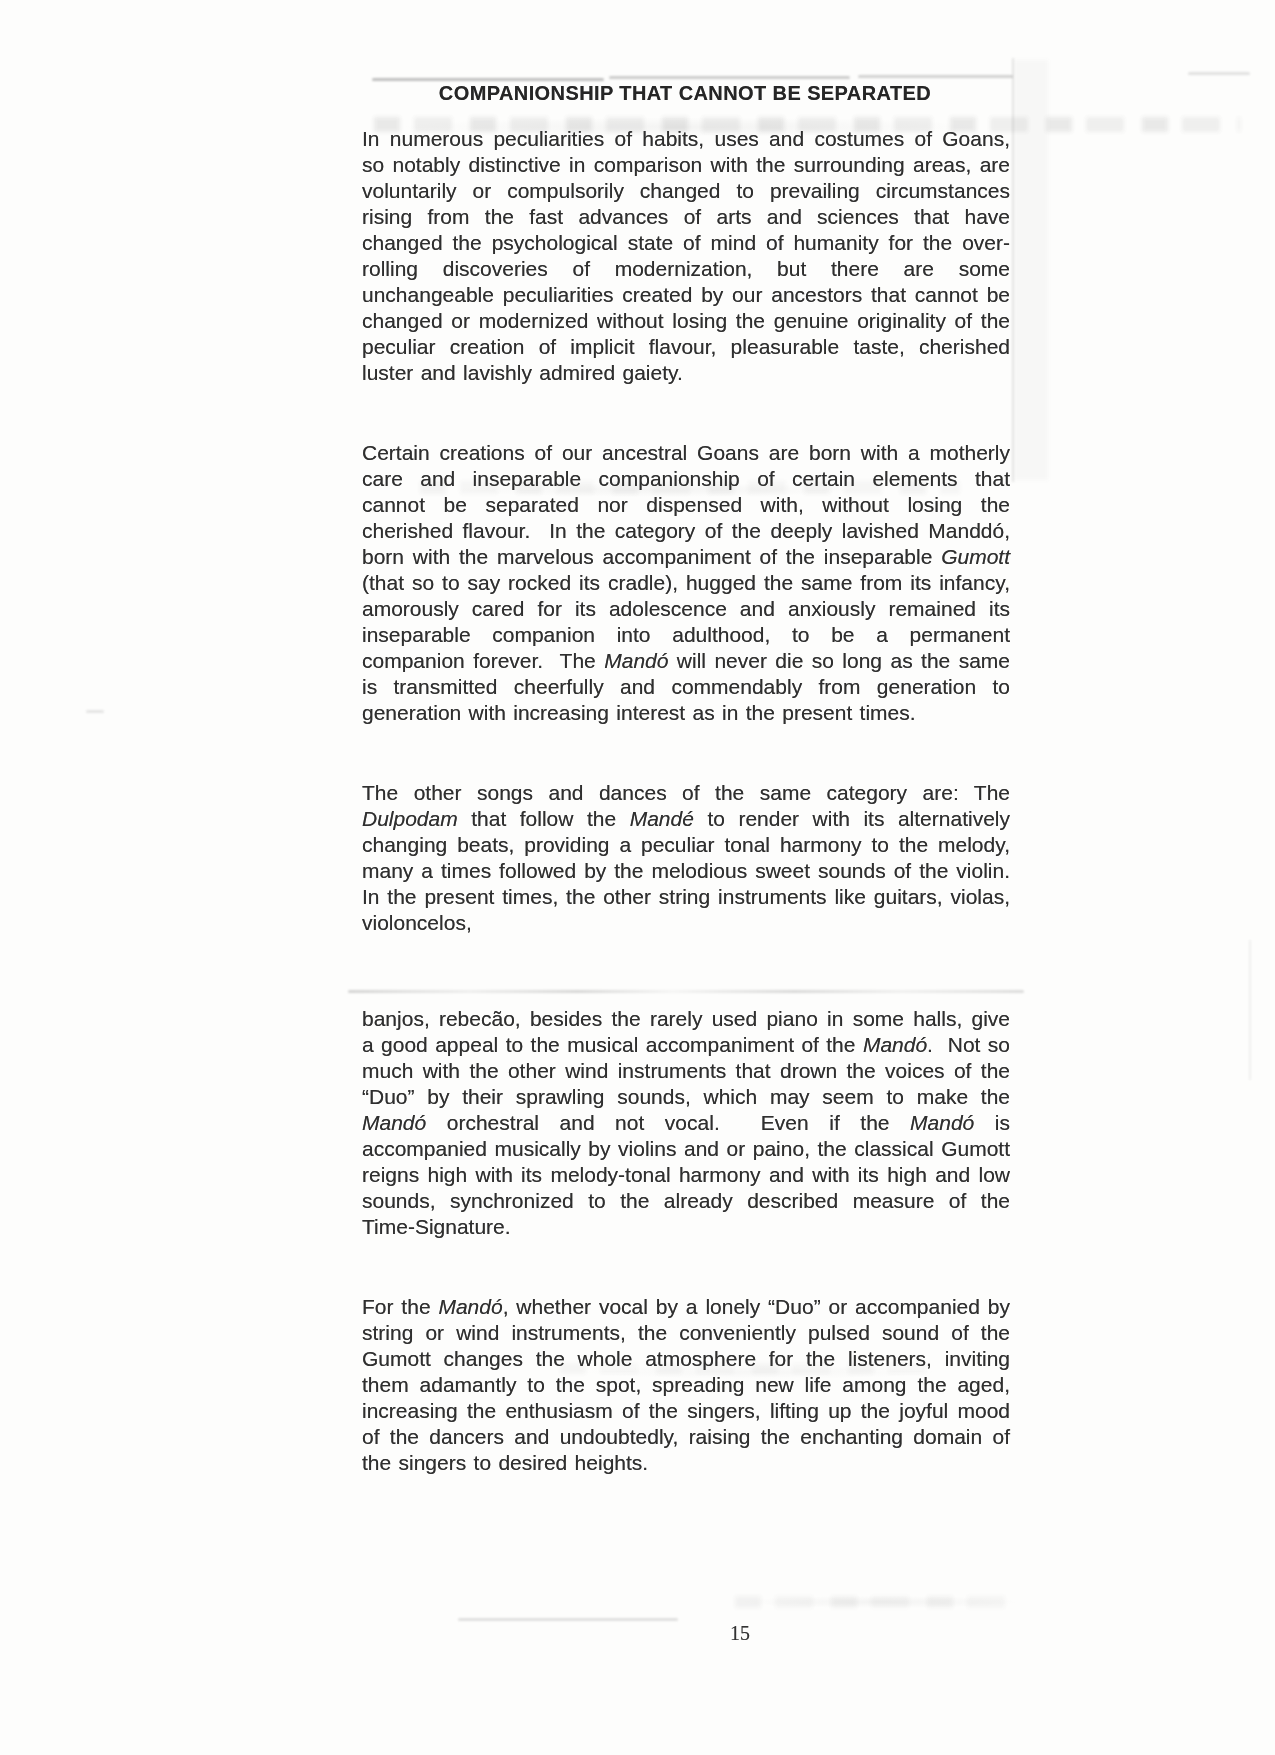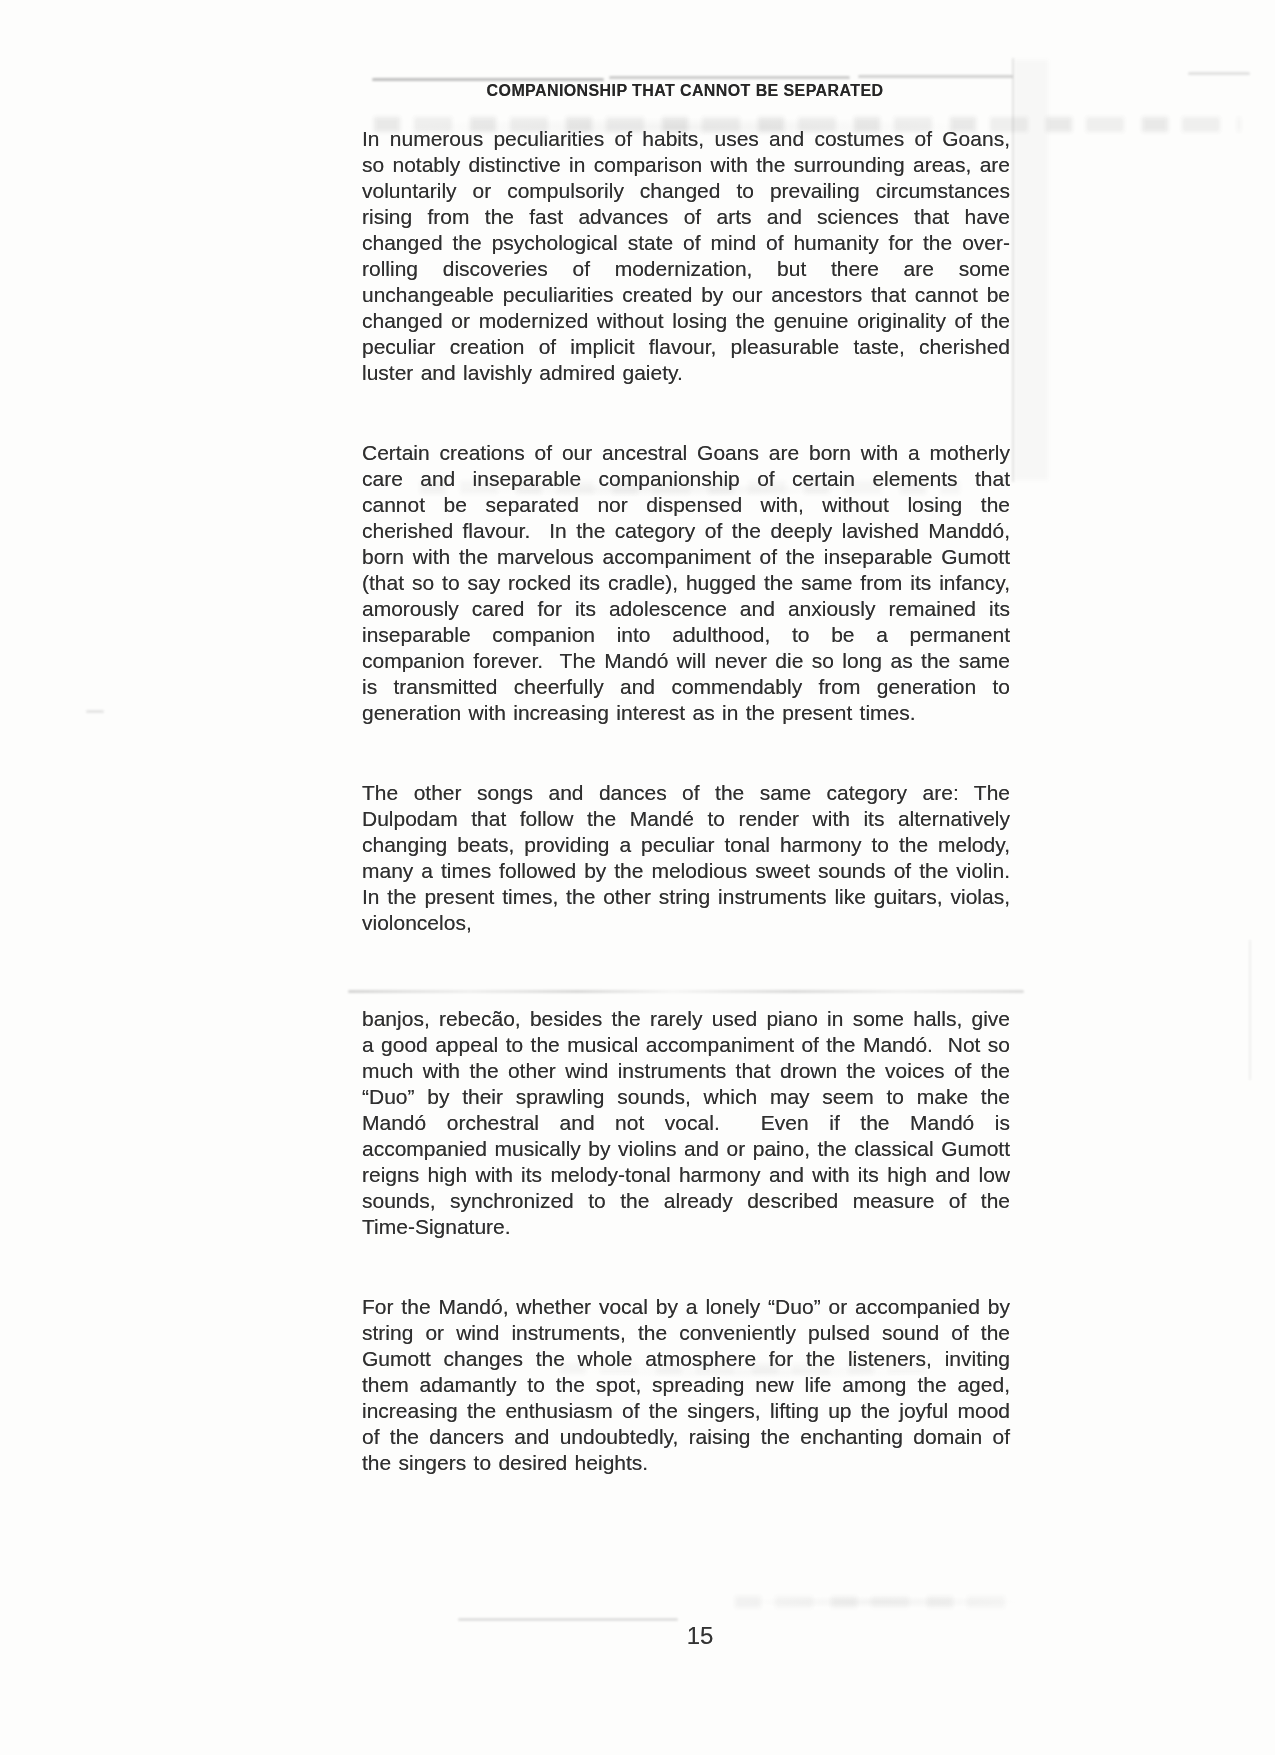--- a/index.html
+++ b/index.html
@@ -27,21 +27,21 @@
       radial-gradient(ellipse 200px 9px  at 880px 1602px, rgba(90,90,90,0.06), transparent 70%);
     pointer-events: none;
   }
   .title {
     position: absolute;
     left: 360px;
     top: 82px;
     width: 650px;
     margin: 0;
     text-align: center;
-    font-size: 16px;
+    font-size: 20px;
     font-weight: bold;
     letter-spacing: 0.4px;
     color: #262626;
     text-shadow: 0 0 0.6px rgba(38,38,38,0.6);
     white-space: nowrap;
   }
   .column {
     position: absolute;
     left: 362px;
     top: 126px;
@@ -50,41 +50,41 @@
   .para {
     margin: 0 0 54px 0;
     font-size: 21px;
     line-height: 26px;
     color: #2f2f2f;
     text-align: justify;
     white-space: pre-wrap;
     word-spacing: 1.5px;
     text-shadow: 0 0 0.5px rgba(47,47,47,0.65);
   }
-  .para .it { }
+  .para .it { font-style: italic; }
   .para-last-seam { }
   .seam-line {
     height: 3px;
     margin: 0 0 13px -14px;
     width: 676px;
     border-radius: 2px;
     background: linear-gradient(90deg,
       rgba(0,0,0,0.16) 0%, rgba(0,0,0,0.06) 18%, rgba(0,0,0,0.15) 34%,
       rgba(0,0,0,0.03) 48%, rgba(0,0,0,0.14) 66%, rgba(0,0,0,0.05) 82%,
       rgba(0,0,0,0.13) 100%);
     filter: blur(0.8px);
   }
   .page-number {
     position: absolute;
     left: 650px;
     top: 1622px;
     width: 100px;
-    text-align: center;
-    font-family: Liberation Sans, sans-serif;
-    font-size: 24px;
+    text-align: right;
+    font-family: Liberation Serif, serif;
+    font-size: 20px;
     color: #333333;
     text-shadow: 0 0 0.5px rgba(51,51,51,0.55);
   }
   
   .art { position: absolute; pointer-events: none; }
   .art-line {
     height: 3px;
     background: rgba(110,110,110,0.42);
     filter: blur(0.9px);
     border-radius: 2px;

